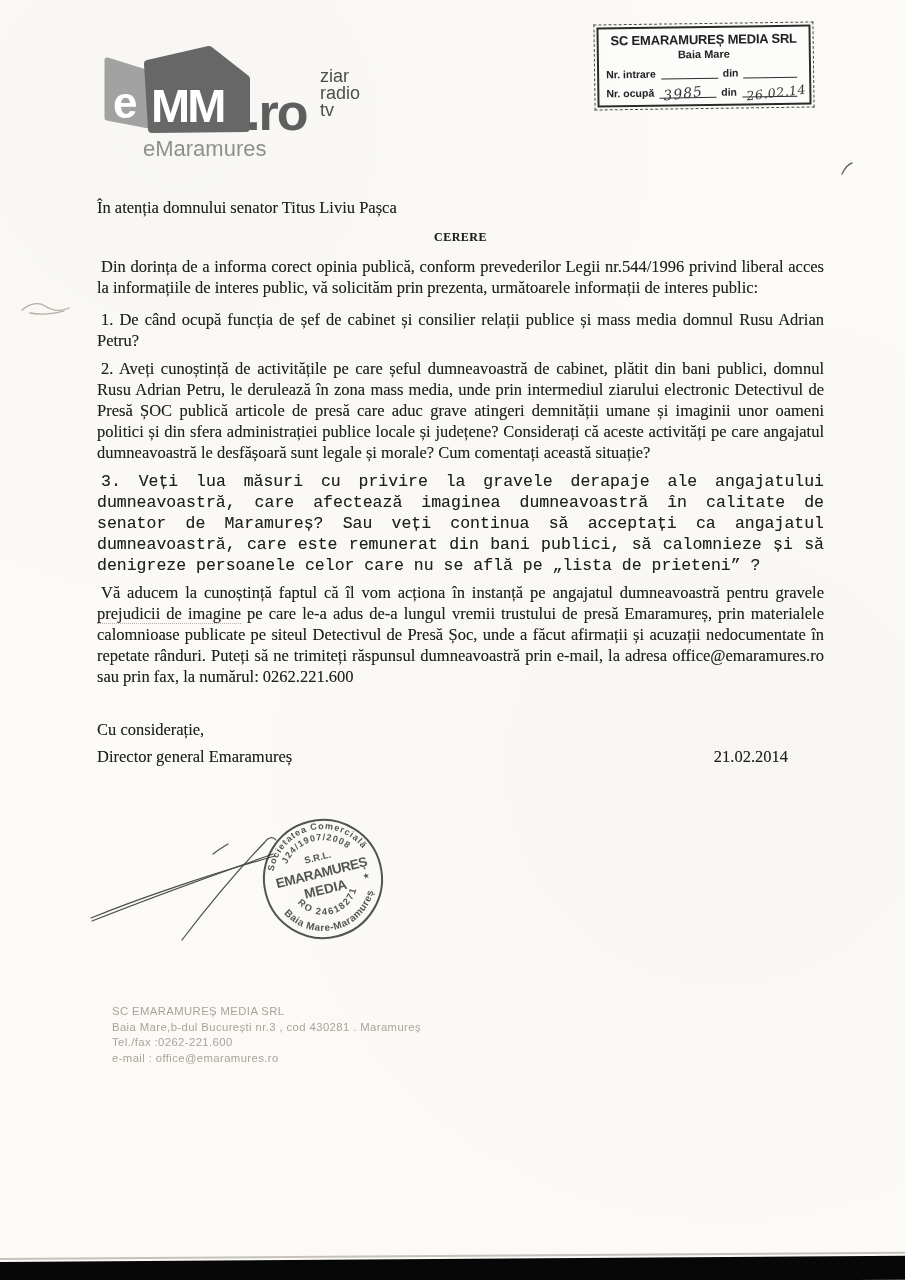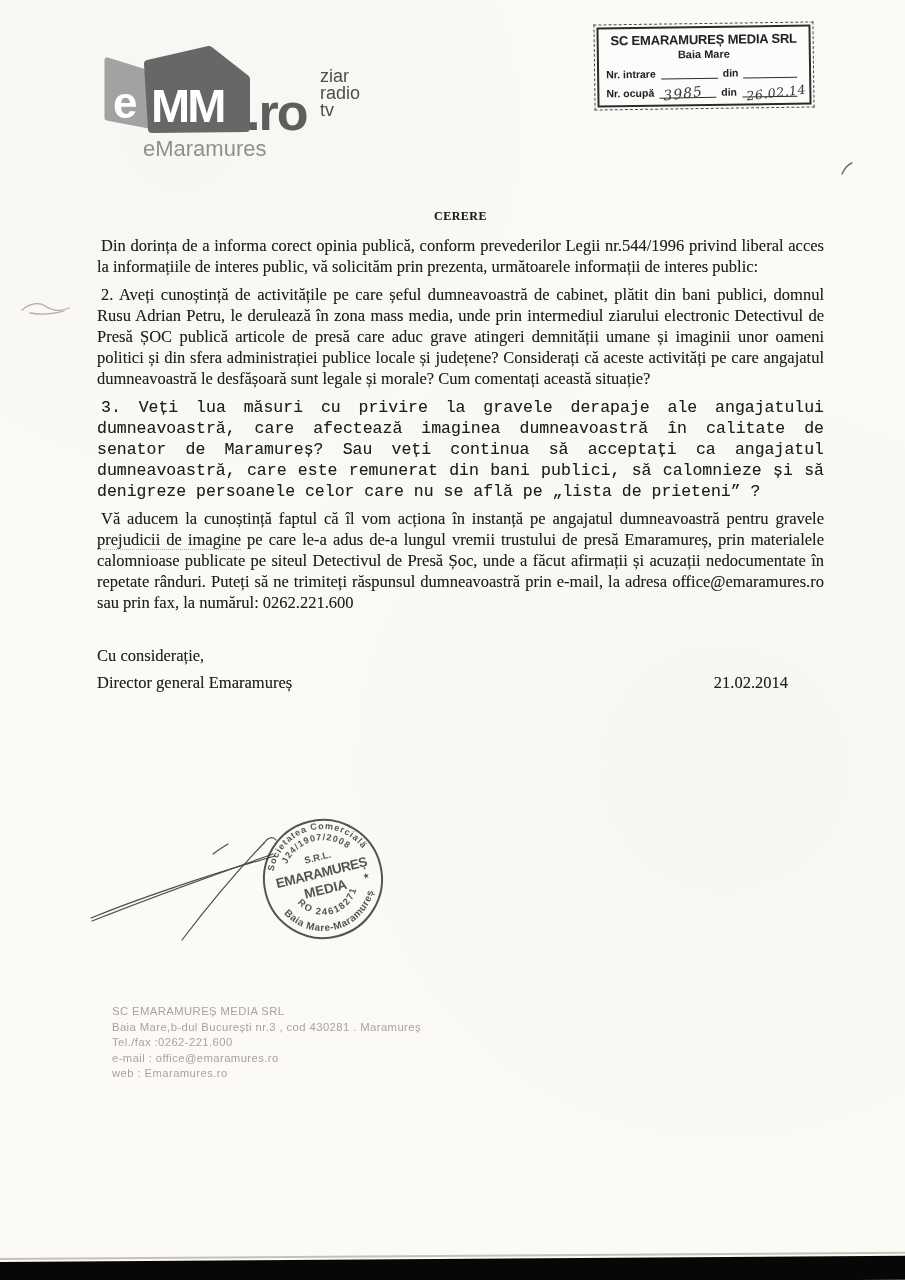--- a/index.html
+++ b/index.html
@@ -104,22 +104,24 @@
           <i class="hand">3985</i>
         </span>
       <span class="lbl">din</span>
       <span class="blank w2">
           <i class="hand date">26.02.14</i>
         </span>
     </div>
   </div>
 
   <div class="body">
+    <p class="recipient">În atenția domnului senator Titus Liviu Pașca</p>
     <p class="title">CERERE</p>
     <p class="para p-intro">Din dorința de a informa corect opinia publică, conform prevederilor Legii nr.544/1996 privind liberal acces la informațiile de interes public, vă solicităm prin prezenta, următoarele informații de interes public:</p>
+    <p class="para p-item1">1. De când ocupă funcția de șef de cabinet și consilier relații publice și mass media domnul Rusu Adrian Petru?</p>
     <p class="para p-item2">2. Aveți cunoștință de activitățile pe care șeful dumneavoastră de cabinet, plătit din bani publici, domnul Rusu Adrian Petru, le derulează în zona mass media, unde prin intermediul ziarului electronic Detectivul de Presă ȘOC publică articole de presă care aduc grave atingeri demnității umane și imaginii unor oameni politici și din sfera administrației publice locale și județene? Considerați că aceste activități pe care angajatul dumneavoastră le desfășoară sunt legale și morale? Cum comentați această situație?</p>
     <p class="para p-item3">3. Veți lua măsuri cu privire la gravele derapaje ale angajatului dumneavoastră, care afectează imaginea dumneavoastră în calitate de senator de Maramureș? Sau veți continua să acceptați ca angajatul dumneavoastră, care este remunerat din bani publici, să calomnieze și să denigreze persoanele celor care nu se află pe „lista de prieteni” ?</p>
     <p class="para p-close"><span>Vă aducem la cunoștință faptul că îl vom acționa în instanță pe angajatul dumneavoastră pentru gravele </span><span class="scan-underline">prejudicii de imagine</span><span> pe care le-a adus de-a lungul vremii trustului de presă Emaramureș, prin materialele calomnioase publicate pe siteul Detectivul de Presă Șoc, unde a făcut afirmații și acuzații nedocumentate în repetate rânduri. Puteți să ne trimiteți răspunsul dumneavoastră prin e-mail, la adresa office@emaramures.ro sau  prin fax, la numărul: 0262.221.600</span></p>
     <p class="salutation">Cu considerație,</p>
     <div class="signer-row">
       <span>Director general Emaramureș</span>
       <span class="date">21.02.2014</span>
     </div>
   </div>
 
@@ -160,19 +162,18 @@
 
   <svg class="edge-mark" width="12" height="14" viewBox="0 0 12 14">
     <path d="M 1 12 Q 5 3 11 1" fill="none" stroke="#6a6a6a" stroke-width="1.4" stroke-linecap="round"></path>
   </svg>
 
   <div class="footer">
     <div>SC EMARAMUREȘ MEDIA SRL</div>
     <div>Baia Mare,b-dul București nr.3 , cod 430281 . Maramureș</div>
     <div>Tel./fax :0262-221.600</div>
     <div><span>e-mail : </span><span class="email">office@emaramures.ro</span></div>
-    <div>web : Emaramures.ro</div>
   </div>
 
   <div class="bottom-line"></div>
   <div class="bottom-bar"></div>
 
 </div>
 
 </body></html>

